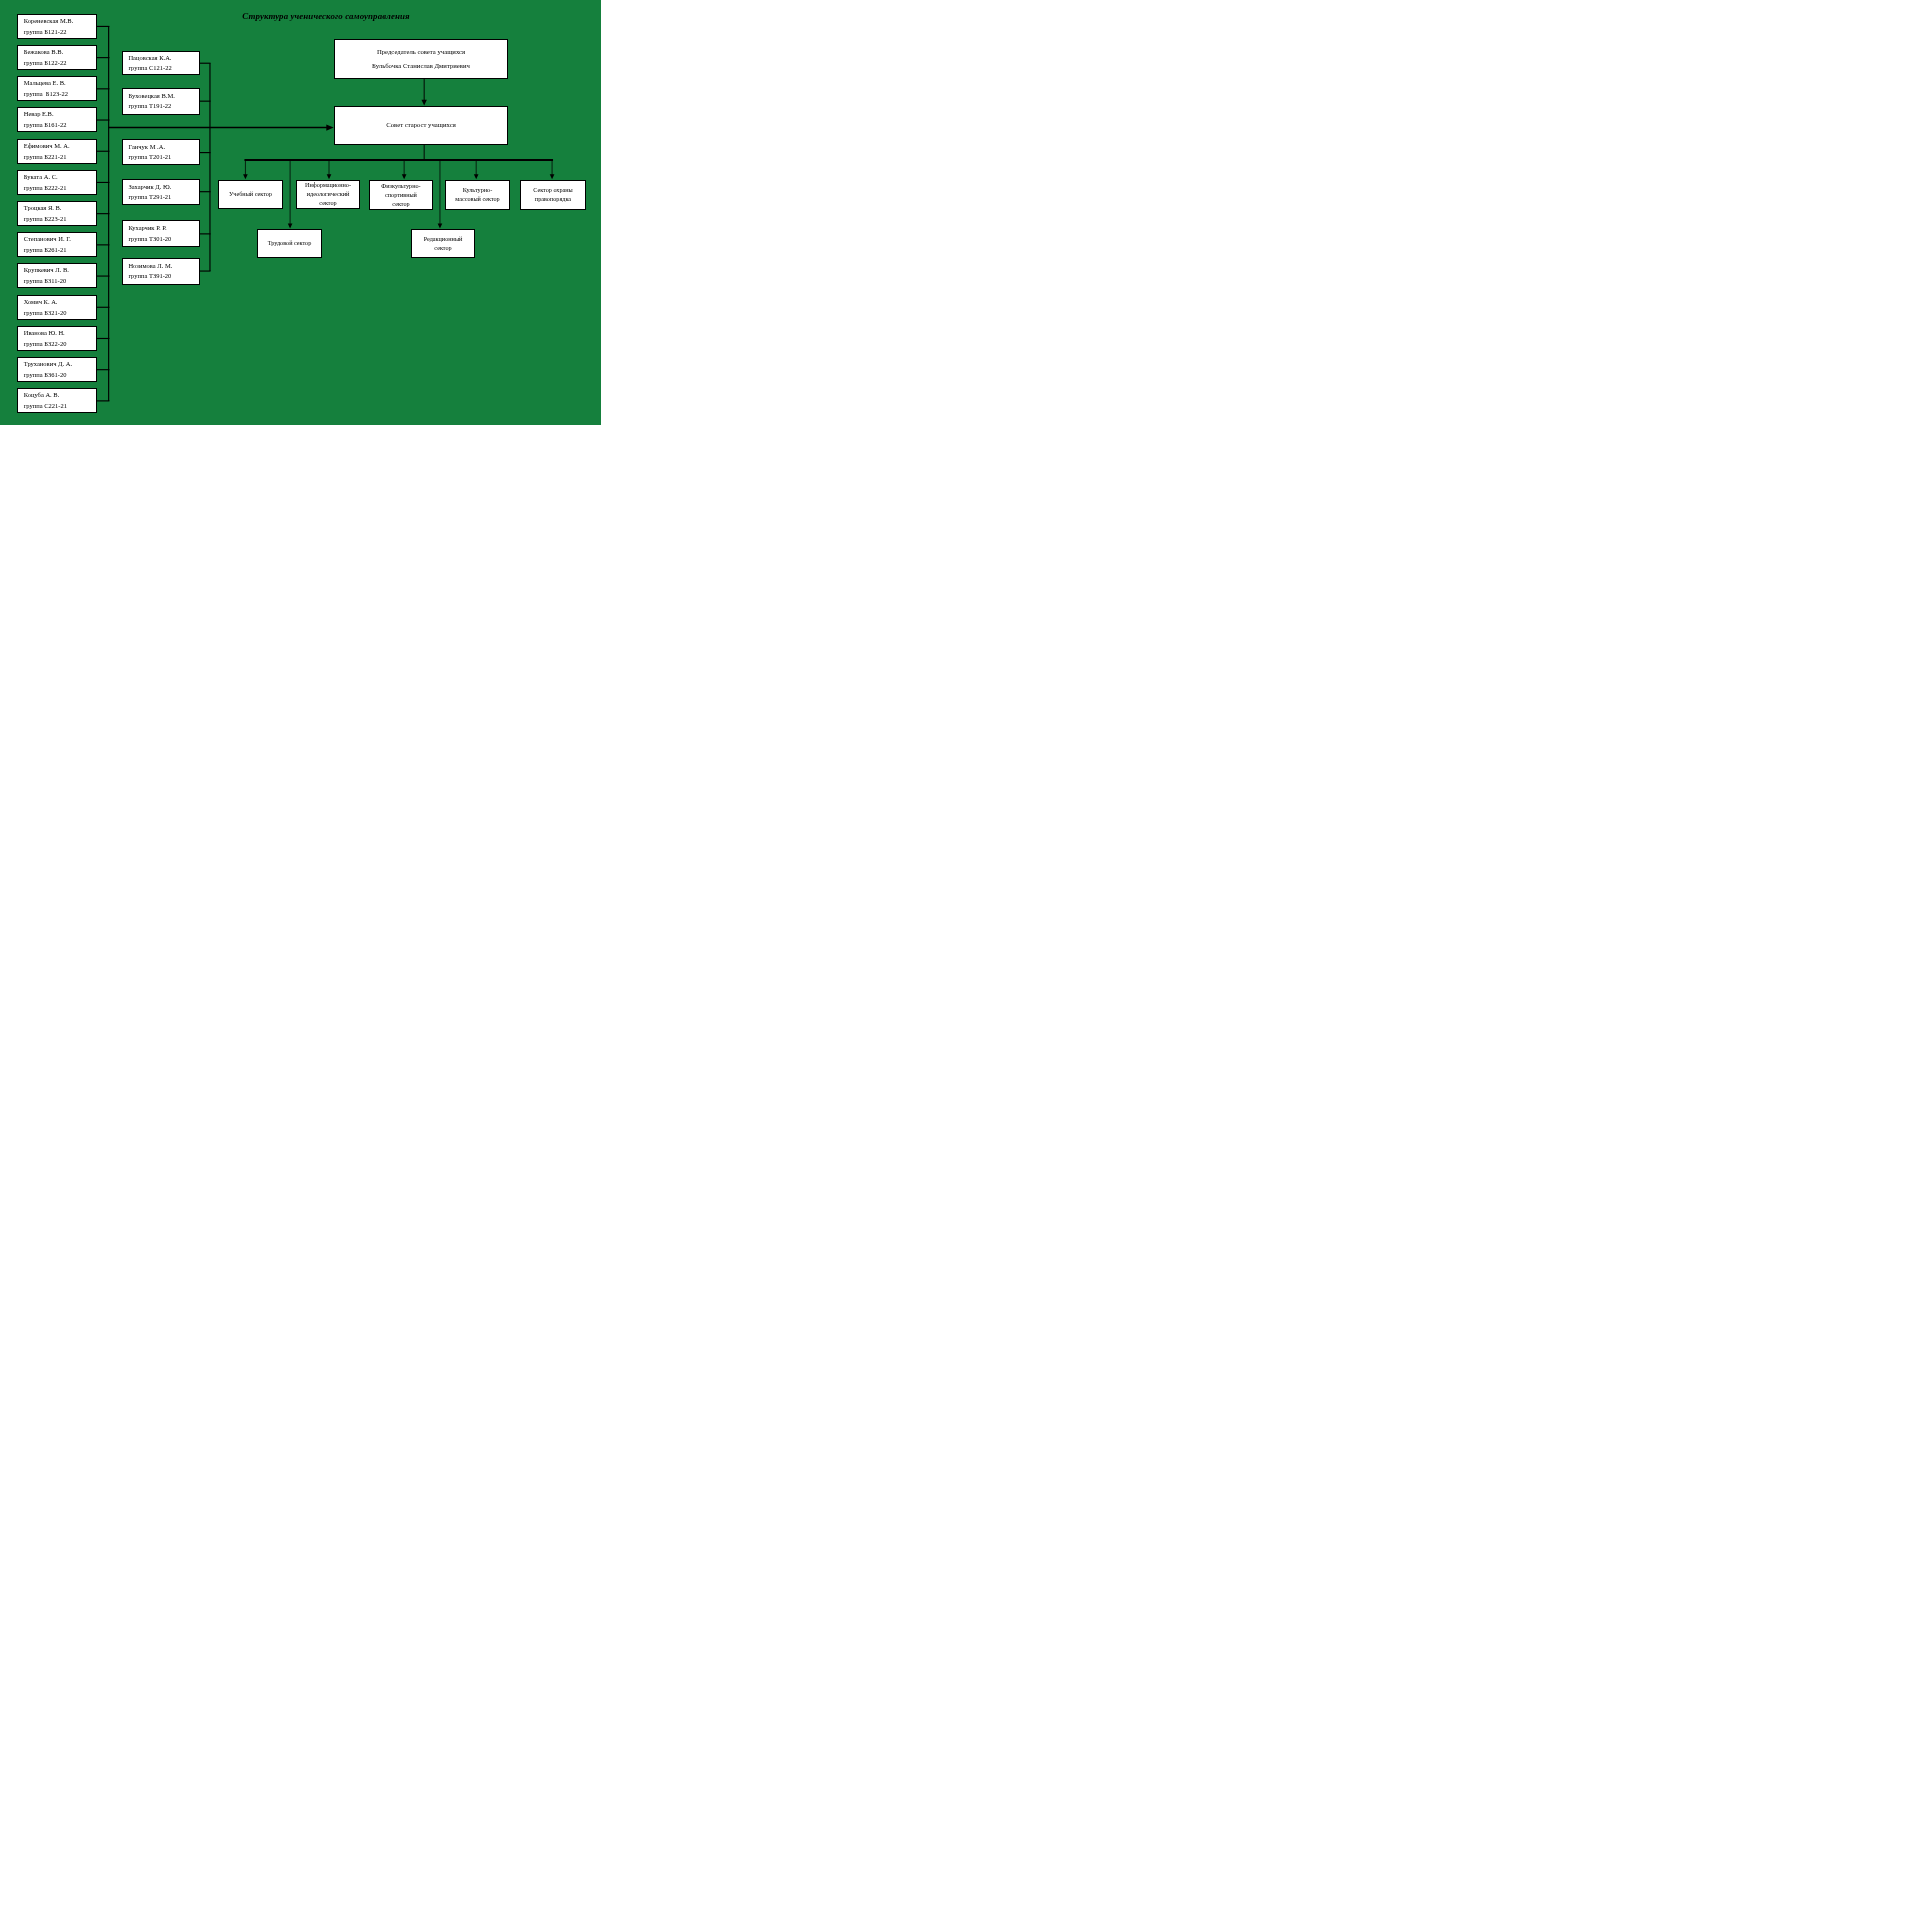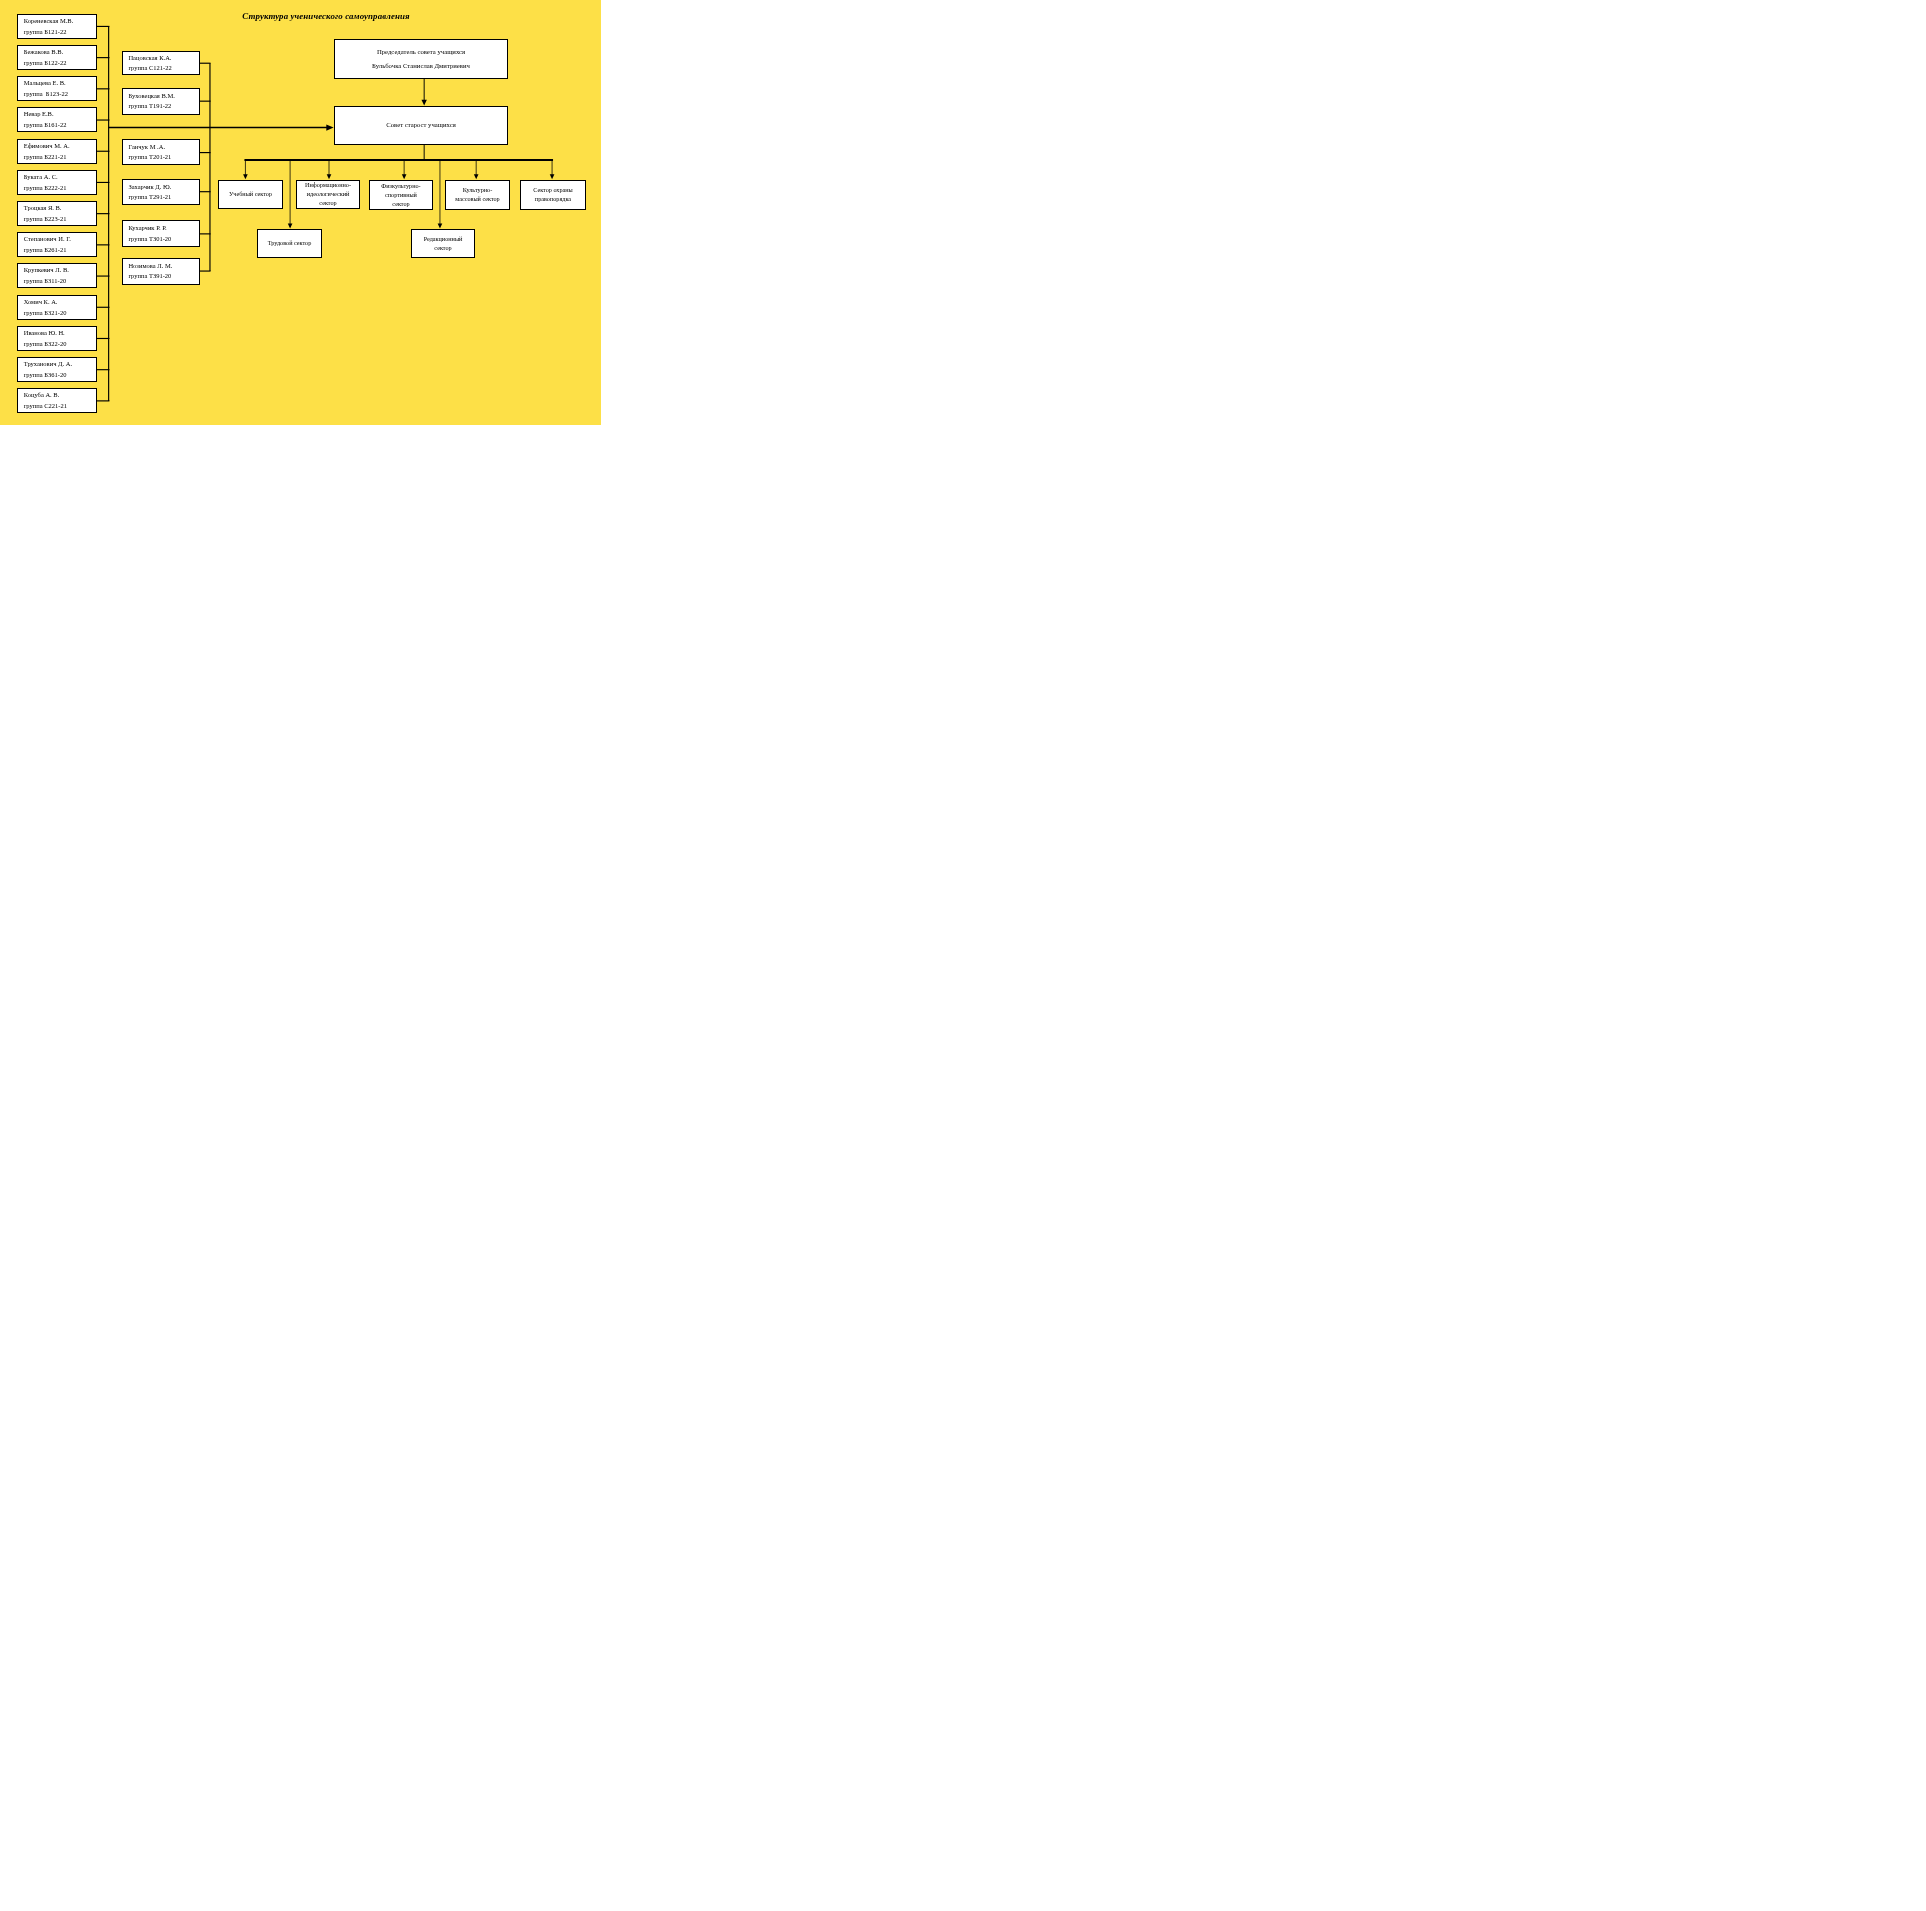--- a/index.html
+++ b/index.html
@@ -1,17 +1,17 @@
 <!DOCTYPE html>
 <html style="font-size:6.2px"><head>
 <meta charset="utf-8">
 <style>
   html,body{margin:0;padding:0;background:#ffffff;}
   .canvas{
-    position:relative;width:601px;height:425px;background:#fde047;
+    position:relative;width:601px;height:425px;background:#15803d;
     font-family:"Liberation Serif","DejaVu Serif",serif;color:#000;
     overflow:hidden;
   }
   .title{
     position:absolute;left:216px;top:10.8px;width:220px;
     text-align:center;font-style:italic;font-size:8.9px;font-weight:600;
     letter-spacing:0.1px;
   }
   .wires{position:absolute;left:0;top:0;}
   .wires line{stroke:#000;}

